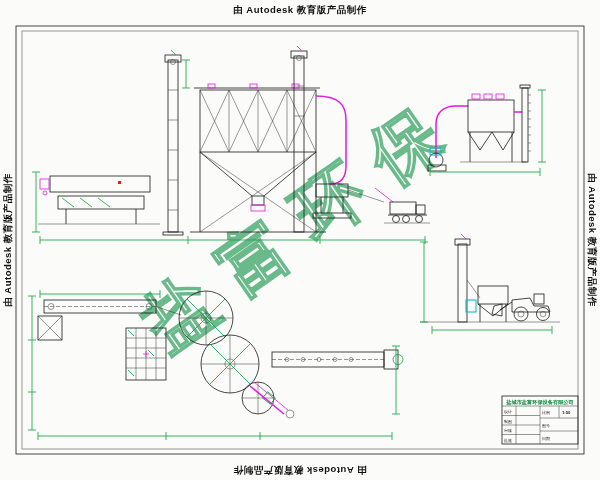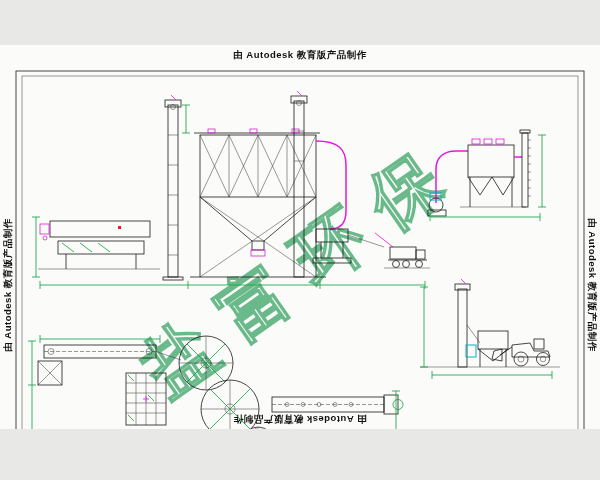--- a/index.html
+++ b/index.html
@@ -1,18 +1,18 @@
 <!DOCTYPE html>
 <html><head>
 <meta charset="utf-8">
 <style>
   html,body{margin:0;padding:0;background:#e8e8e6;}
   .page{
-    position:relative;width:600px;height:384px;background:#fbfbf9;
-    font-family:"Liberation Sans",sans-serif;overflow:hidden;margin-top:45px;
+    position:relative;width:600px;height:480px;background:#fbfbf9;
+    font-family:"Liberation Sans",sans-serif;overflow:hidden;
   }
   .stamp{
     position:absolute;font-weight:bold;font-size:9.5px;color:#111;
     white-space:nowrap;letter-spacing:.5px;
   }
   .stamp-top{left:0;right:0;top:4px;text-align:center;}
   .stamp-bottom{left:0;right:0;bottom:4px;text-align:center;transform:rotate(180deg);}
   .stamp-left{left:8px;top:240px;transform:translate(-50%,-50%) rotate(-90deg);}
   .stamp-right{right:8px;top:240px;transform:translate(50%,-50%) rotate(90deg);}
   svg{position:absolute;left:0;top:0;}

